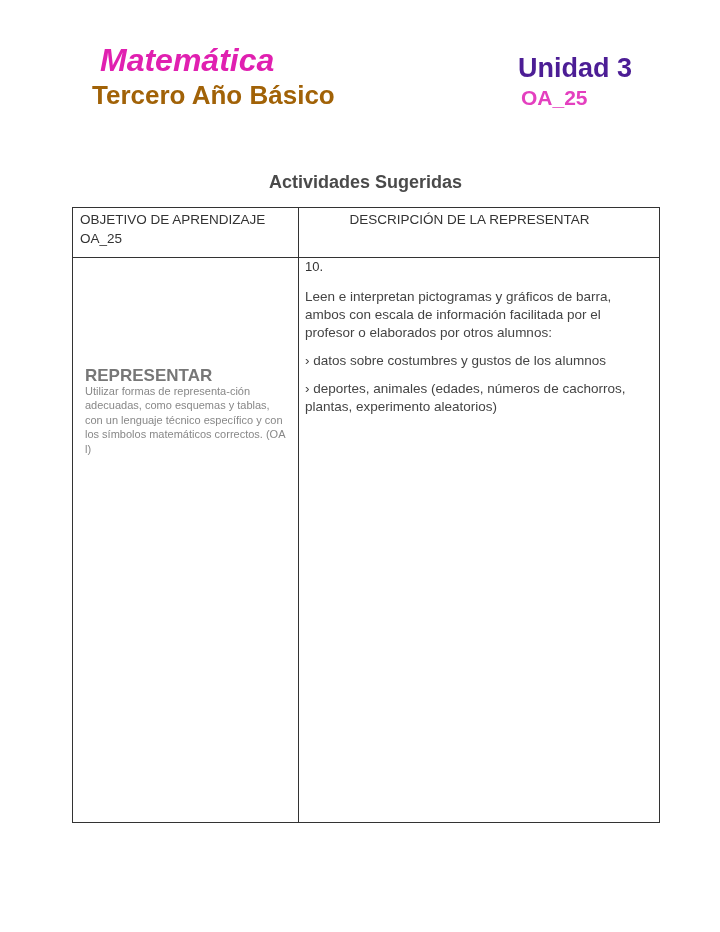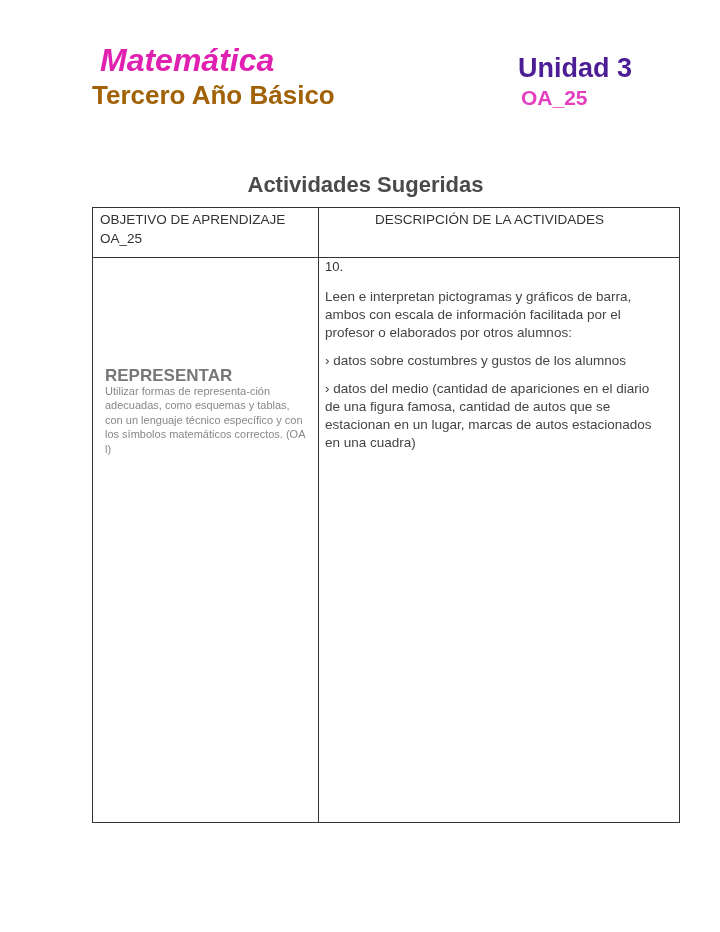--- a/index.html
+++ b/index.html
@@ -4,23 +4,23 @@
   <style>
     * { margin: 0; padding: 0; box-sizing: border-box; }
     html, body { width: 720px; height: 932px; background: #ffffff; overflow: hidden; }
     body { position: relative; font-family: "Liberation Sans", sans-serif; color: #444; }
 
     .subject { position: absolute; left: 100px; top: 42px; font-size: 32px; font-weight: bold; color: #e020b0; letter-spacing: 0px; font-style: italic; }
     .grade { position: absolute; left: 92px; top: 80px; font-size: 26px; font-weight: bold; color: #a16207; }
     .unit { position: absolute; left: 518px; top: 53px; font-size: 27px; font-weight: bold; color: #4c1d95; }
     .oa { position: absolute; left: 521px; top: 86px; font-size: 21px; font-weight: bold; color: #e43fbf; }
 
-    .section-title { position: absolute; left: 0; width: 695px; top: 172px; text-align: center; font-size: 22px; font-weight: bold; color: #4a4a4a; padding-left: 36px; }
+    .section-title { position: absolute; left: 0; width: 695px; top: 172px; text-align: center; font-size: 18px; font-weight: bold; color: #4a4a4a; padding-left: 36px; }
 
-    .table { position: absolute; left: 92px; top: 207px; width: 588px; height: 616px; border: 1px solid #333; }
+    .table { position: absolute; left: 72px; top: 207px; width: 588px; height: 616px; border: 1px solid #333; }
     .col-div { position: absolute; left: 225px; top: 0; bottom: 0; width: 1px; background: #333; }
     .row-div { position: absolute; left: 0; right: 0; top: 49px; height: 1px; background: #333; }
 
     .h-left { position: absolute; left: 7px; top: 2px; width: 215px; font-size: 13.5px; line-height: 19px; color: #333; }
     .h-right { position: absolute; left: 226px; top: 2px; width: 341px; text-align: center; font-size: 13.5px; line-height: 19px; color: #333; }
 
     .obj-text { position: absolute; left: 7px; top: 51px; width: 215px; font-size: 12.5px; line-height: 17.5px; font-weight: bold; color: #333; }
 
     .skill { position: absolute; left: 12px; top: 161px; width: 200px; font-size: 11px; line-height: 14.6px; color: #888; }
     .skill-title { font-weight: bold; color: #777; font-size: 17px; }
@@ -37,27 +37,27 @@
 <div class="unit">Unidad 3</div>
 <div class="oa">OA_25</div>
 
 <div class="section-title">Actividades Sugeridas</div>
 
 <div class="table">
   <div class="col-div"></div>
   <div class="row-div"></div>
 
   <div class="h-left">OBJETIVO DE APRENDIZAJE OA_25</div>
-  <div class="h-right">DESCRIPCIÓN DE LA ACTIVIDADES</div>
+  <div class="h-right">DESCRIPCIÓN DE LA REPRESENTAR</div>
 
 
   <div class="skill">
     <div class="skill-title">REPRESENTAR</div>
     <div>Utilizar formas de representa-ción adecuadas, como esquemas y tablas, con un lenguaje técnico específico y con los símbolos matemáticos correctos. (OA l)</div>
   </div>
 
   <div class="act-num">10.</div>
   <div class="act-body">
     <p>Leen e interpretan pictogramas y gráficos de barra, ambos con escala de información facilitada por el profesor o elaborados por otros alumnos:</p>
     <p>› datos sobre costumbres y gustos de los alumnos</p>
-    <p>› datos del medio (cantidad de apariciones en el diario de una figura famosa, cantidad de autos que se estacionan en un lugar, marcas de autos estacionados en una cuadra)</p>
+    <p>› deportes, animales (edades, números de cachorros, plantas, experimento aleatorios)</p>
   </div>
 </div>
 
 </body></html>

